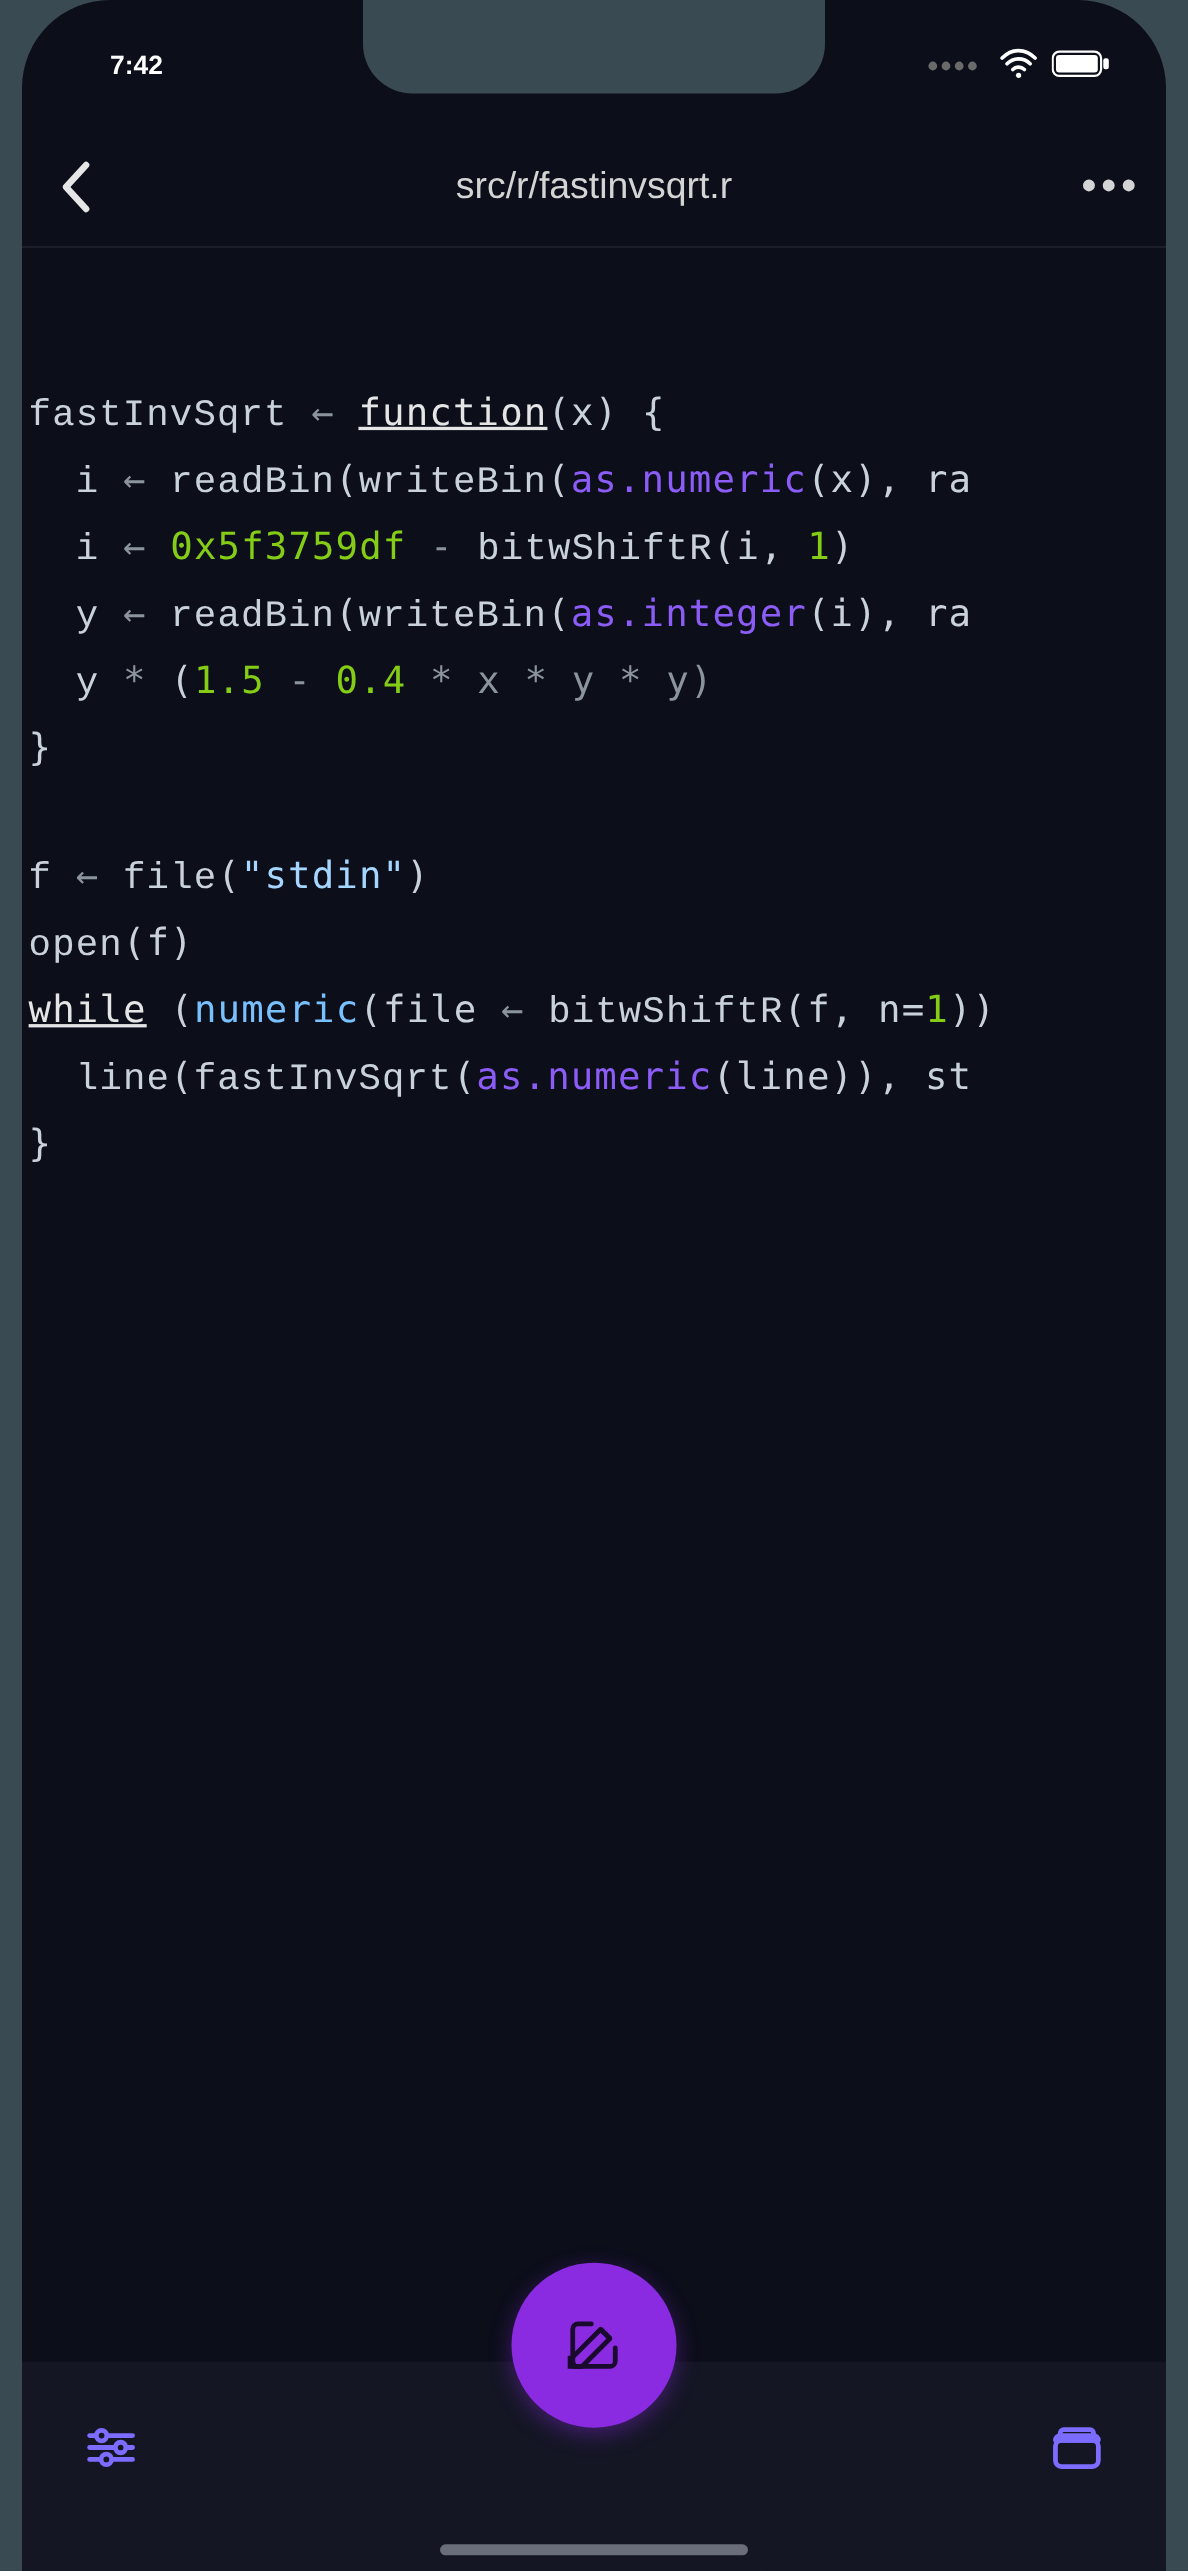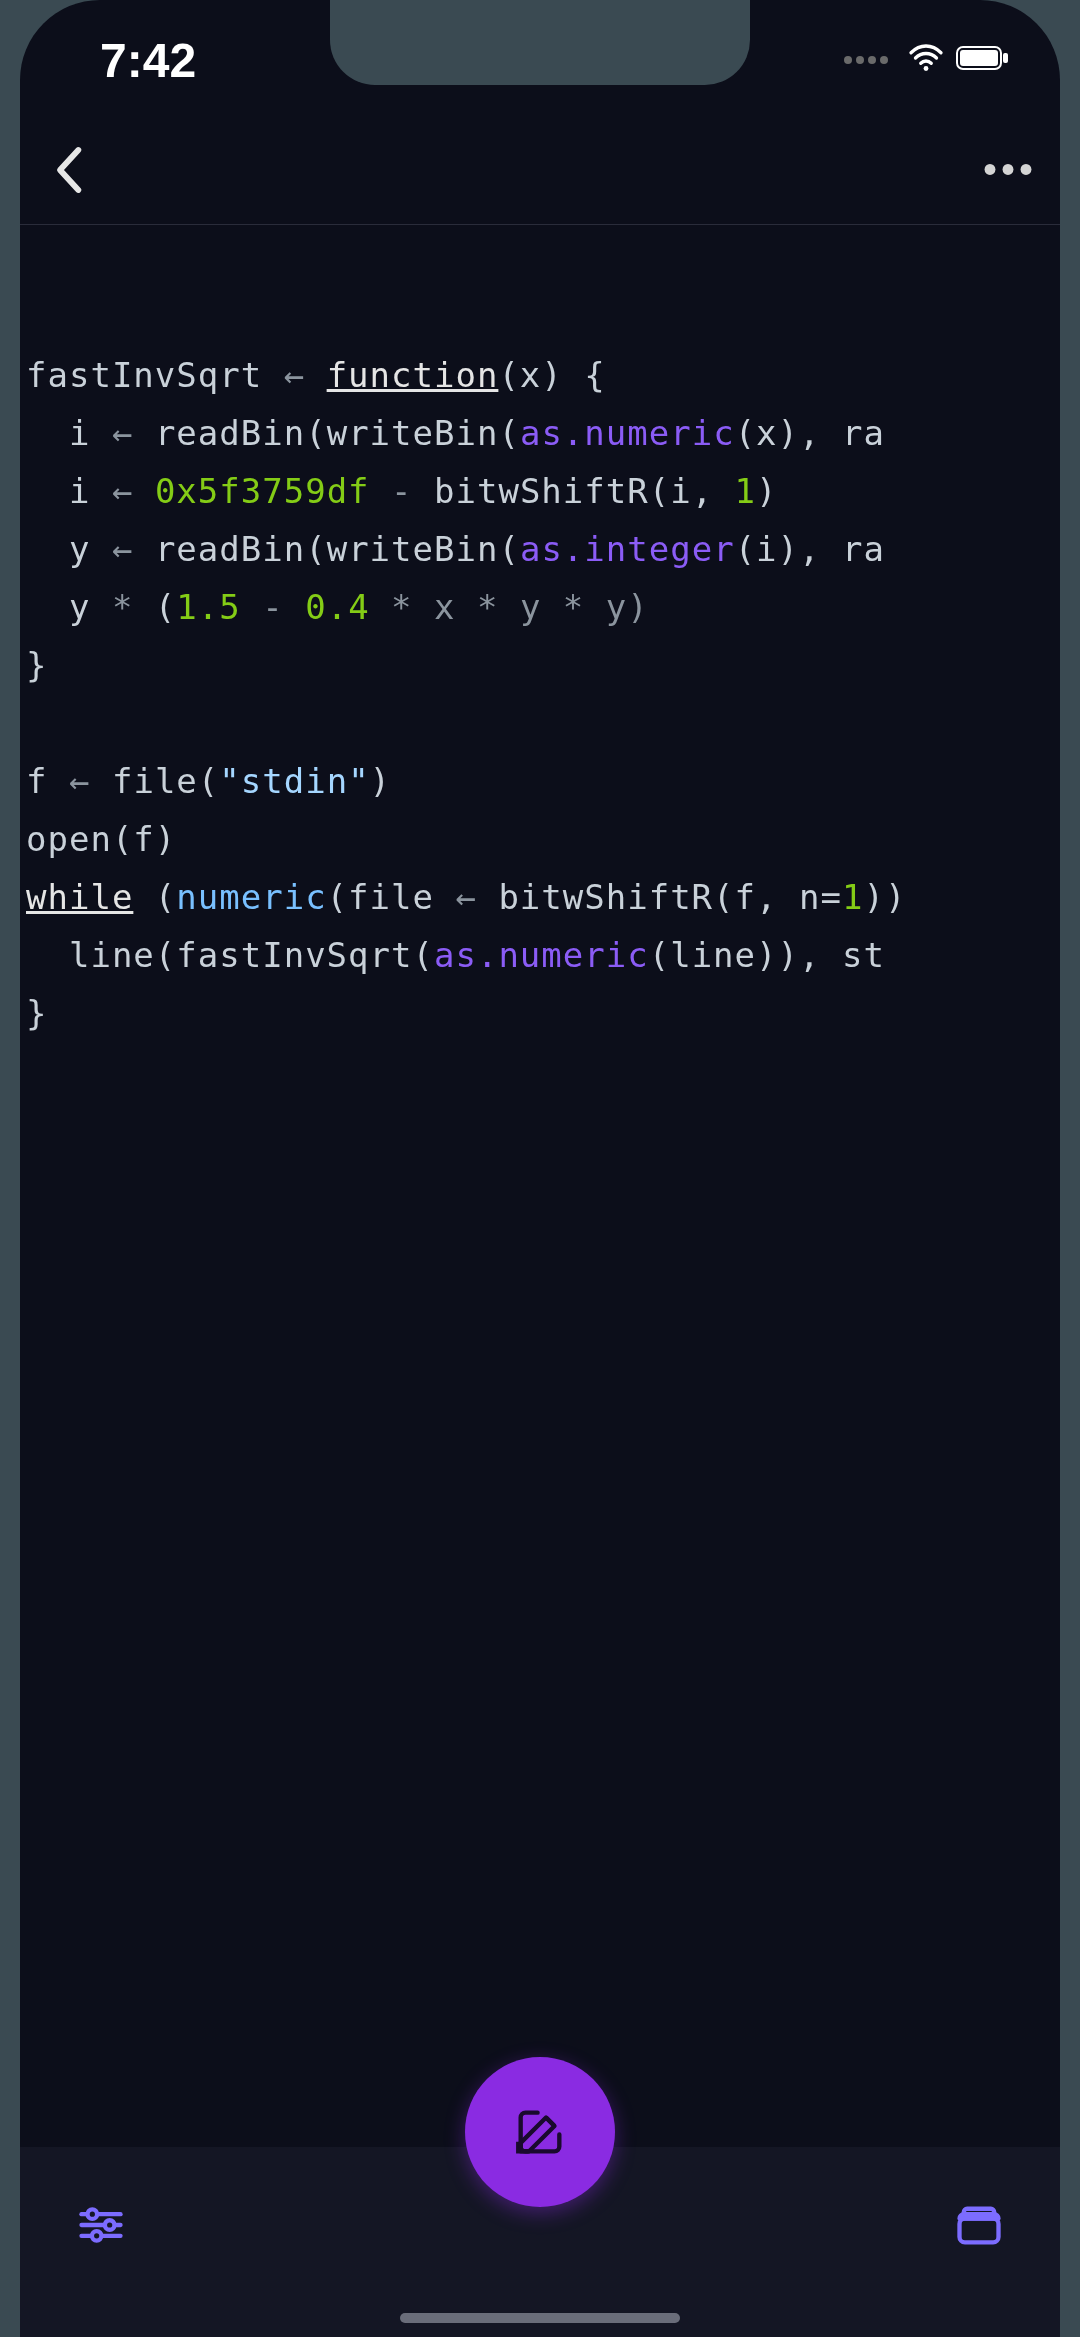--- a/index.html
+++ b/index.html
@@ -38,21 +38,21 @@
     right: 0;
     height: 100px;
     display: flex;
     align-items: center;
     justify-content: space-between;
     padding: 20px 50px 0;
     z-index: 50;
   }
   .status-time {
     color: #fff;
-    font-size: 48px;
+    font-size: 24px;
     font-weight: 600;
     margin-left: 30px;
   }
   .status-right {
     display: flex;
     align-items: center;
     gap: 12px;
   }
   .dots {
     display: flex;
@@ -111,21 +111,21 @@
     bottom: 200px;
     padding: 120px 6px 0;
     font-family: "SF Mono", ui-monospace, Menlo, Monaco, Consolas, monospace;
     font-size: 34px;
     line-height: 58px;
     color: #c9d1d9;
     white-space: pre;
     overflow: hidden;
     letter-spacing: 1px;
   }
-  .tok-def   { color: #c9d1d9; }
+  .tok-def   { color: #c9d1d9; font-family: Liberation Mono, monospace; }
   .tok-op    { color: #8b949e; }
   .tok-kw    { color: #e5e5e5; text-decoration: underline; }
   .tok-fn    { color: #79c0ff; }
   .tok-type  { color: #8b5cf6; }
   .tok-num   { color: #84cc16; }
   .tok-str   { color: #a5d6ff; }
   .tok-punct { color: #c9d1d9; }
 
   .bottom-bar {
     position: absolute;
@@ -203,20 +203,21 @@
       </div>
     </div>
   </div>
 
   <div class="nav-bar">
     <div class="back-btn">
       <svg viewBox="0 0 24 30">
         <path d="M17 3 L6 15 L17 27" stroke="#e6e6e6" stroke-width="3.5" fill="none" stroke-linecap="round" stroke-linejoin="round"></path>
       </svg>
     </div>
+    <div class="nav-title">src/r/fastinvsqrt.r</div>
     <div class="more-btn">
       <span>•••</span>
     </div>
   </div>
 
   <div class="code-area"><span><span class="tok-def">fastInvSqrt</span> <span class="tok-op">←</span> <span class="tok-kw">function</span><span class="tok-punct">(x) {</span></span>
 <span><span>  </span><span class="tok-def">i</span> <span class="tok-op">←</span> <span class="tok-def">readBin</span><span class="tok-punct">(</span><span class="tok-def">writeBin</span><span class="tok-punct">(</span><span class="tok-type">as.numeric</span><span class="tok-punct">(x), ra</span></span>
 <span><span>  </span><span class="tok-def">i</span> <span class="tok-op">←</span> <span class="tok-num">0x5f3759df</span><span class="tok-op"> - </span><span class="tok-def">bitwShiftR</span><span class="tok-punct">(i, </span><span class="tok-num">1</span><span class="tok-punct">)</span></span>
 <span><span>  </span><span class="tok-def">y</span> <span class="tok-op">←</span> <span class="tok-def">readBin</span><span class="tok-punct">(</span><span class="tok-def">writeBin</span><span class="tok-punct">(</span><span class="tok-type">as.integer</span><span class="tok-punct">(i), ra</span></span>
 <span><span>  </span><span class="tok-def">y</span><span class="tok-op"> * </span><span class="tok-punct">(</span><span class="tok-num">1.5</span><span class="tok-op"> - </span><span class="tok-num">0.4</span><span class="tok-op"> * x * y * y)</span></span>

